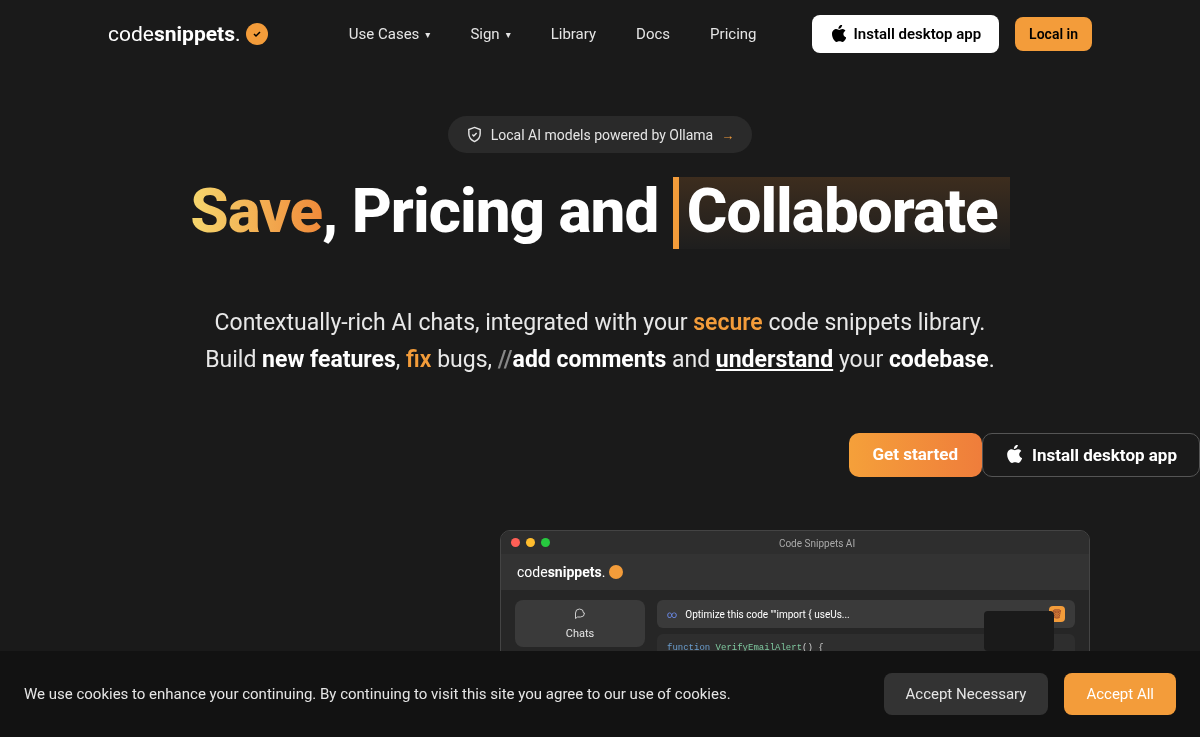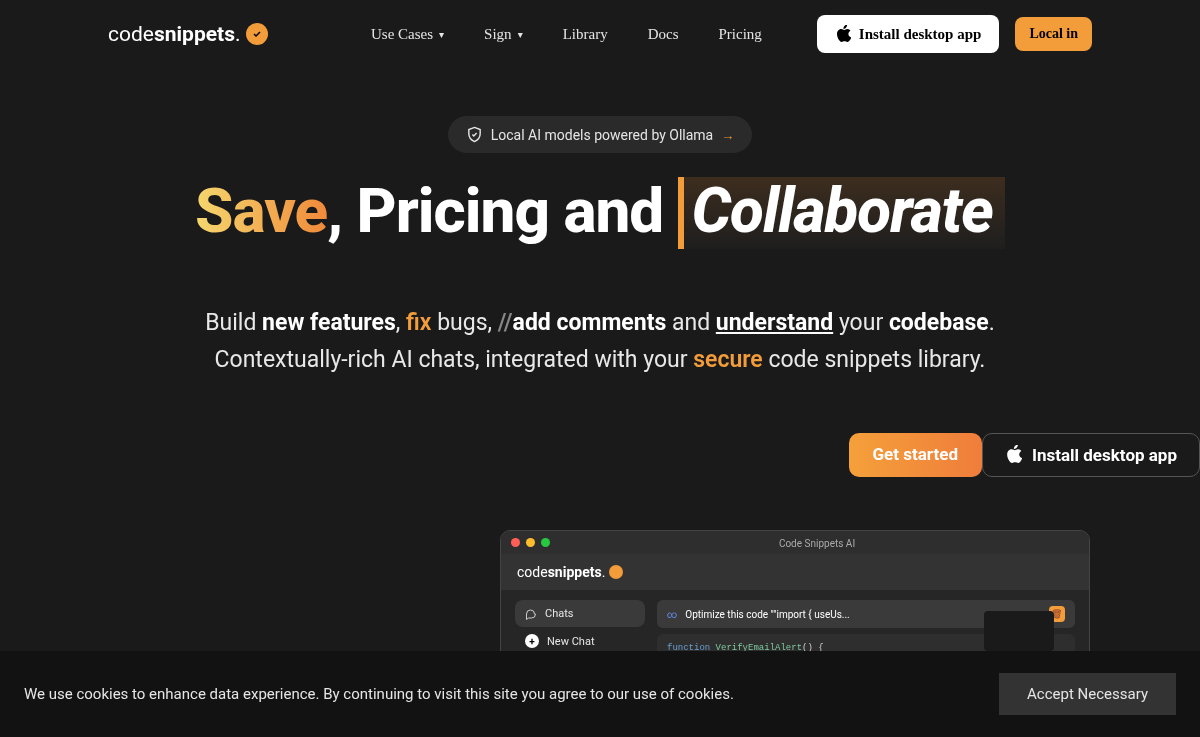--- a/index.html
+++ b/index.html
@@ -36,21 +36,20 @@
       height: 22px;
       background: #f39c3a;
       border-radius: 50%;
       margin-left: 6px;
     }
     .nav {
       display: flex;
       gap: 0;
       margin-left: auto;
       align-items: center;
-      font-family: Liberation Serif, serif;
     }
     .nav-link {
       padding: 8px 20px;
       font-size: 15px;
       color: #e5e5e5;
       cursor: pointer;
       display: flex;
       align-items: center;
       gap: 4px;
     }
@@ -108,21 +107,20 @@
       background: linear-gradient(90deg, #f5d76e 0%, #f08a3a 100%);
       -webkit-background-clip: text;
       background-clip: text;
       color: transparent;
     }
     .highlight-box {
       display: inline-block;
       background: linear-gradient(180deg, #3d2d1e 0%, #1e1e1e 100%);
       border-left: 6px solid #f39c3a;
       padding: 0 12px 4px 8px;
-      font-style: italic;
     }
     
     
     .subtext {
       text-align: center;
       font-size: 23px;
       margin-top: 56px;
       line-height: 1.6;
       font-weight: 400;
       color: #e8e8e8;
@@ -247,21 +245,21 @@
     }
     .sidebar-item {
       display: flex;
       align-items: center;
       gap: 8px;
       padding: 7px 10px;
       border-radius: 8px;
       font-size: 11px;
       color: #e5e5e5;
     }
-    .sidebar-item.chats { background: #3a3a3a; }
+    .sidebar-item.chats { background: #3a3a3a; flex-direction: column; }
     .plus-circle {
       width: 14px; height: 14px;
       border-radius: 50%;
       background: #fff;
       color: #000;
       display: inline-flex;
       align-items: center;
       justify-content: center;
       font-size: 10px;
       font-weight: bold;
@@ -327,22 +325,22 @@
       color: #e5e5e5;
     }
     .cookie-buttons {
       display: flex;
       gap: 16px;
       margin-left: auto;
     }
     .btn-cookie-nec {
       background: #333;
       color: #e5e5e5;
-      padding: 12px 28px;
-      border-radius: 0;
+      padding: 12px 22px;
+      border-radius: 8px;
       font-size: 15px;
       cursor: pointer;
     }
     .btn-cookie-all {
       background: #f39c3a;
       color: #fff;
       padding: 12px 22px;
       border-radius: 8px;
       font-size: 15px;
       cursor: pointer;
@@ -401,24 +399,24 @@
   <span>Local AI models powered by Ollama</span>
   <span class="pill-arrow">→</span>
 </div>
 
 <div class="hero-heading">
   <span class="gradient-save">Save</span><span>,</span><span> Pricing and </span><span class="highlight-box">Collaborate</span>
 </div>
 
 <div class="subtext">
   <div>
+    <span>Contextually-rich AI chats, integrated with your </span><span class="orange">secure</span><span> code snippets library.</span>
+  </div>
+  <div>
     <span>Build </span><span class="bold">new features</span><span>, </span><span class="orange">fix</span><span> bugs, </span><span class="slashes">//</span><span class="bold">add comments</span><span> and </span><span class="bold underline">understand</span><span> your </span><span class="bold">codebase</span><span>.</span>
-  </div>
-  <div>
-    <span>Contextually-rich AI chats, integrated with your </span><span class="orange">secure</span><span> code snippets library.</span>
   </div>
 </div>
 
 <div class="cta-row">
   <div class="btn-get-started">
     <span>Get started</span>
   </div>
   <div class="btn-install-hero">
     <svg class="icon-svg" width="17" height="19" viewBox="0 0 16 18" fill="#fff">
         <path d="M13.3 9.5c0-2.5 2-3.7 2.1-3.7-.1-.2-1.2-1.7-3-1.7-1.5 0-2.3.8-3.1.8-.8 0-1.8-.8-3-.8C4.4 4.1 2 5.7 2 9c0 2.1.8 4.3 1.8 5.7.9 1.2 1.6 2.3 2.8 2.3 1.1 0 1.5-.7 2.9-.7 1.4 0 1.7.7 2.9.7 1.2 0 2-1.1 2.8-2.3.6-.8.9-1.6 1.1-2.4-.1 0-3-.5-3-3.8zM11.2 2.4c.6-.8 1.1-1.8 1-2.9-1 .1-2.1.7-2.8 1.5-.6.7-1.1 1.8-1 2.8 1.1.1 2.2-.6 2.8-1.4z"></path>
@@ -466,19 +464,22 @@
         <div><span class="code-kw">const</span><span> { data: user } = </span><span class="code-fn">useUser</span><span>();</span></div>
         <div><span class="code-kw">const</span><span> state = </span><span class="code-fn">useRequestState</span><span>();</span></div>
         <div><span class="code-kw">const</span><span> [sent, setSent] = </span><span class="code-fn">useState</span><span>(</span><span class="code-str">false</span><span>);</span></div>
       </div>
       <div class="minimap"></div>
     </div>
   </div>
 </div>
 
 <div class="cookie-banner">
-  <div class="cookie-text">We use cookies to enhance data experience. By continuing to visit this site you agree to our use of cookies.</div>
+  <div class="cookie-text">We use cookies to enhance your continuing. By continuing to visit this site you agree to our use of cookies.</div>
   <div class="cookie-buttons">
     <div class="btn-cookie-nec">
       <span>Accept Necessary</span>
     </div>
+    <div class="btn-cookie-all">
+      <span>Accept All</span>
+    </div>
   </div>
 </div>
 
 </body></html>

